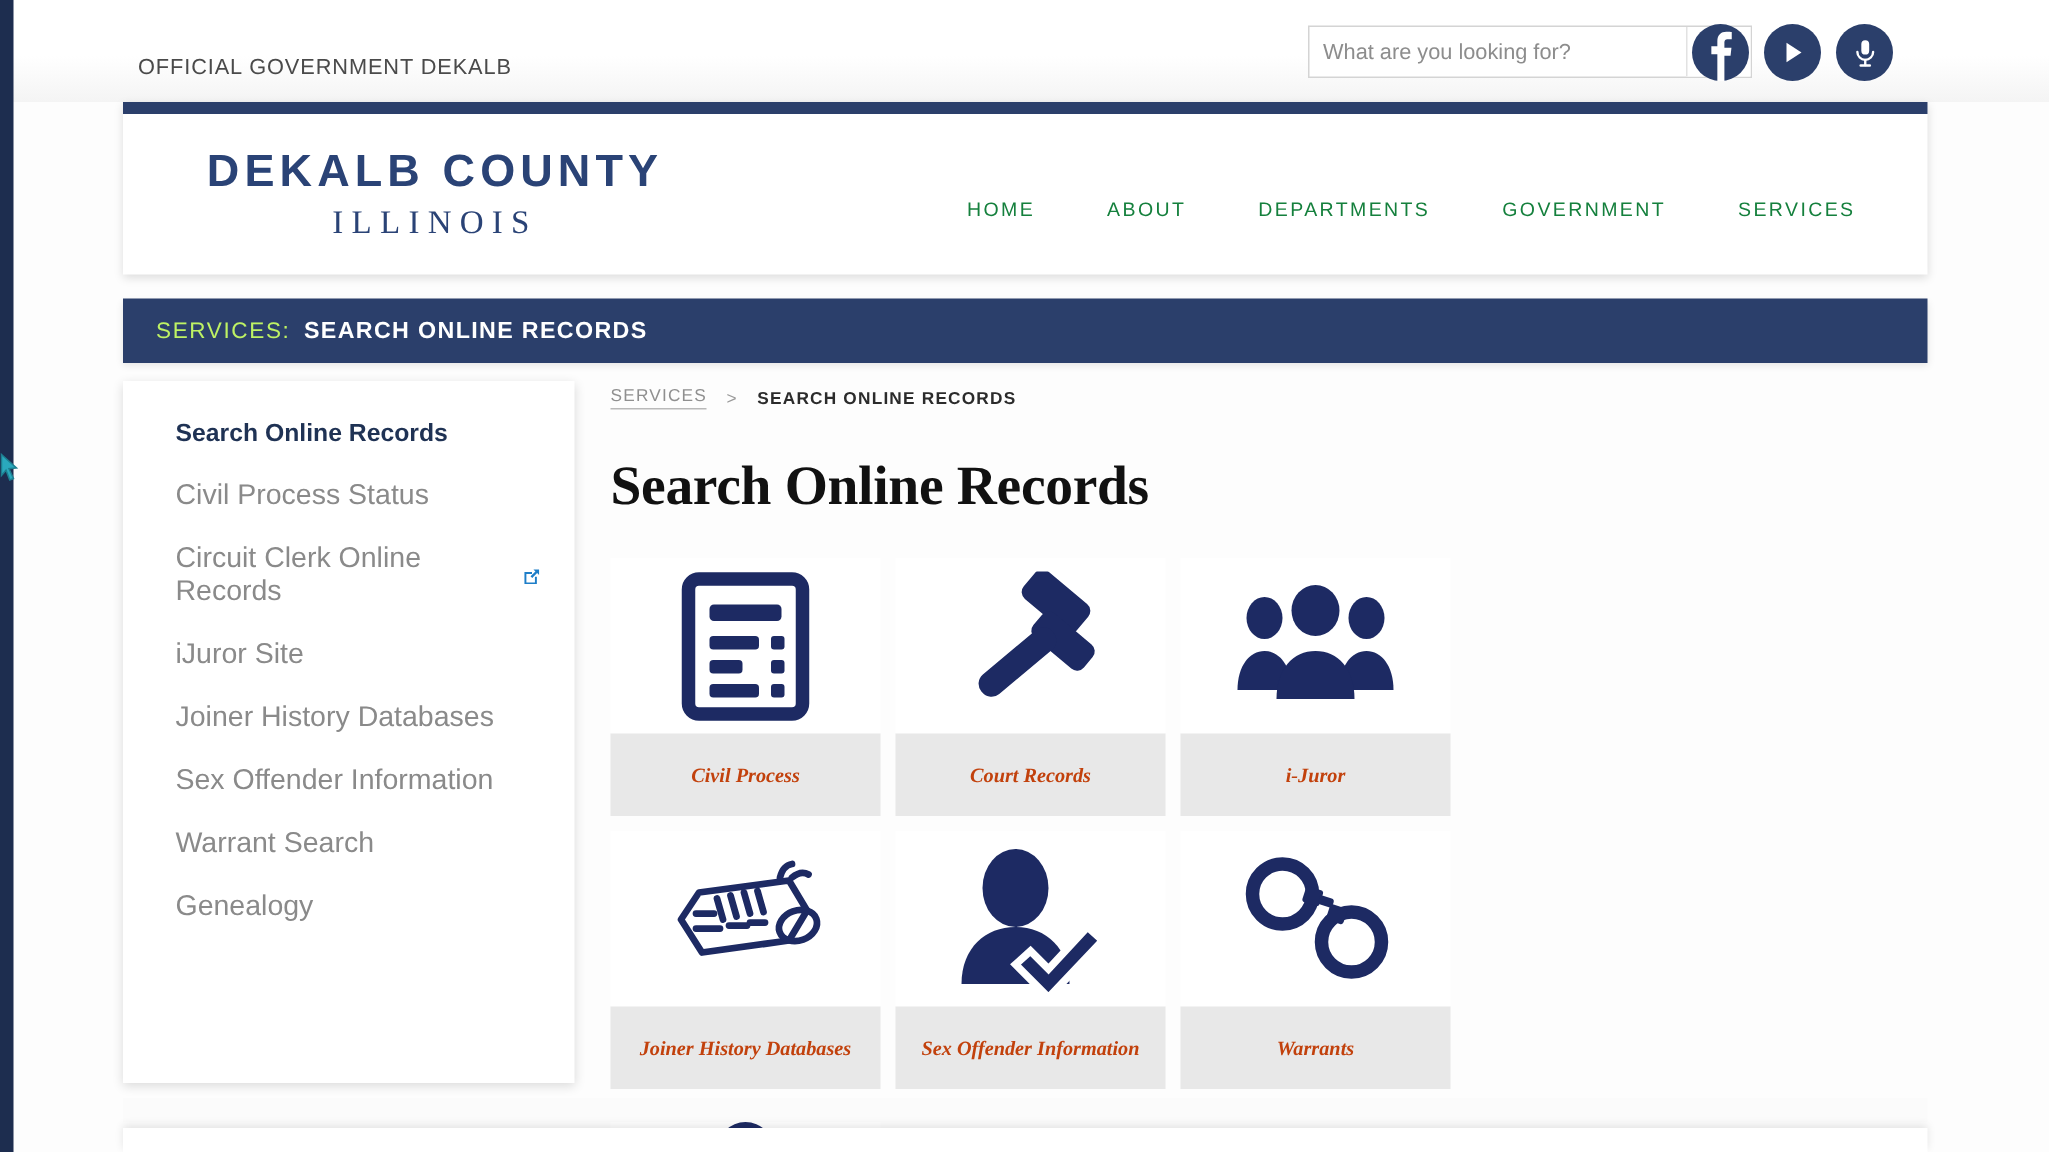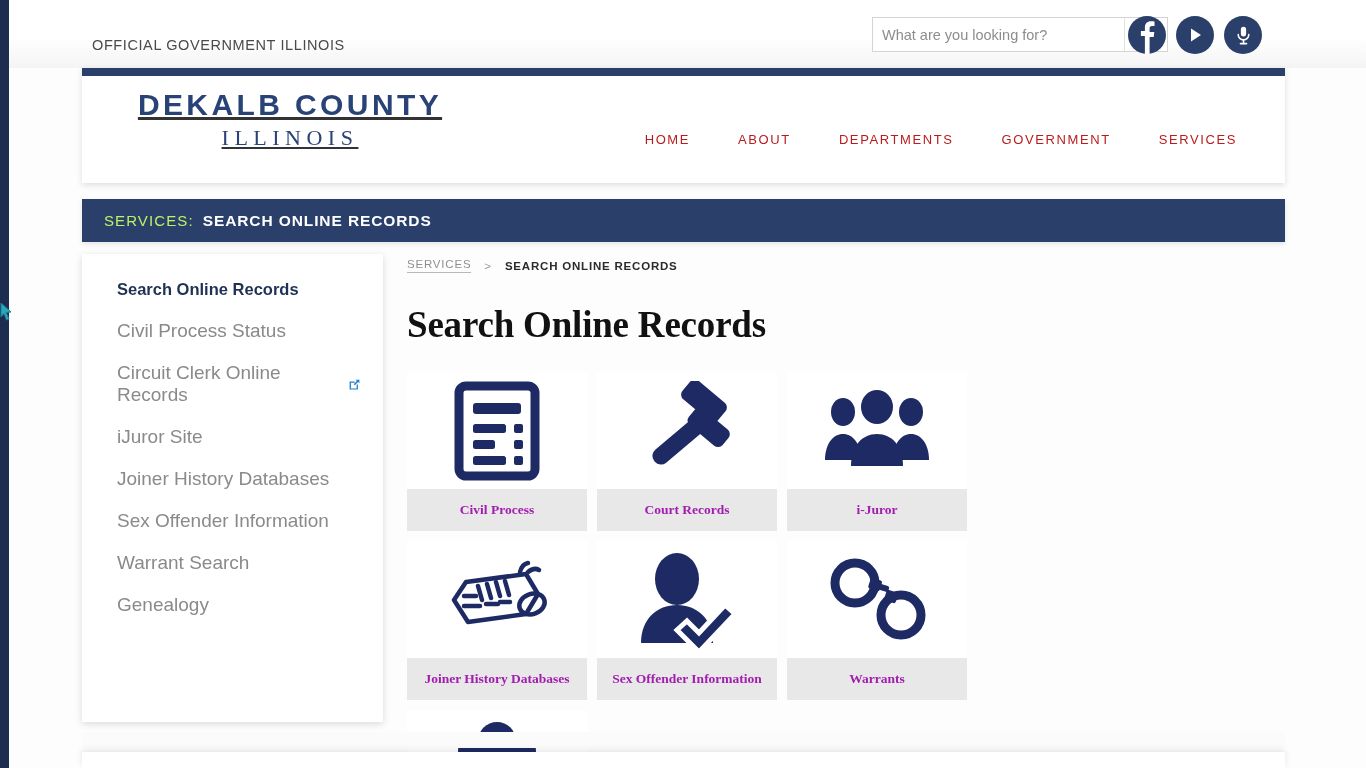--- a/index.html
+++ b/index.html
@@ -108,24 +108,23 @@
   .header-card {
     position: absolute;
     left: 82px; top: 68px;
     width: 1203px; height: 115px;
     background: #ffffff;
     border-top: 8px solid #2b3f6b;
     box-shadow: 0 2px 6px rgba(0,0,0,0.13);
   }
   .logo {
     position: absolute;
-    left: 18px; top: 13px;
+    left: 18px; top: 23px;
     width: 380px;
     text-align: center;
-    text-decoration: underline;
   }
   .logo-main {
     font-size: 30px;
     font-weight: bold;
     letter-spacing: 3.4px;
     color: #2a4376;
     font-family: "Liberation Sans", sans-serif;
     line-height: 1.05;
   }
   .logo-sub {
@@ -138,21 +137,21 @@
 
   .mainnav {
     position: absolute;
     right: 24px; top: 50px;
     display: flex;
     gap: 0px;
   }
   .mainnav a {
     font-size: 13px;
     letter-spacing: 1.6px;
-    color: #b91c1c;
+    color: #15803d;
     text-decoration: none;
     padding: 6px 24px;
     font-family: "Liberation Sans", sans-serif;
     white-space: nowrap;
   }
 
   
   .section-banner {
     position: absolute;
     left: 82px; top: 199px;
@@ -255,31 +254,32 @@
     display: block;
   }
   .card-icon {
     height: 117px;
     background: #ffffff;
     display: flex;
     align-items: center;
     justify-content: center;
   }
   .card-label {
-    height: 42px;
+    height: 55px;
     background: #e8e8e8;
     display: flex;
     align-items: center;
     justify-content: center;
     font-size: 13.5px;
     font-weight: bold;
-    color: #a21caf;
+    color: #c2410c;
     font-family: "Liberation Serif", serif;
     text-align: center;
     padding: 0 6px;
+    font-style: italic;
   }
 
   
   .footer-strip {
     position: absolute;
     left: 82px; top: 752px;
     width: 1203px; height: 16px;
     background: #ffffff;
     box-shadow: 0 -2px 6px rgba(0,0,0,0.10);
   }
@@ -289,21 +289,21 @@
     width: 1203px; height: 16px;
     background: #fbfbfb;
   }
 </style>
 </head>
 <body>
 
 <div class="page">
 
   <div class="utility-bar">
-    <div class="gov-label">OFFICIAL GOVERNMENT ILLINOIS</div>
+    <div class="gov-label">OFFICIAL GOVERNMENT DEKALB</div>
 
     <div class="search-wrap">
       <input class="search-input" type="text" placeholder="What are you looking for?" style="">
       <button class="search-btn">
         <svg width="19" height="19" viewBox="0 0 24 24">
           <circle cx="10.5" cy="10.5" r="6.6" fill="none" stroke="#2b3f6b" stroke-width="2.4"></circle>
           <line x1="15.4" y1="15.4" x2="21" y2="21" stroke="#2b3f6b" stroke-width="2.6" stroke-linecap="round"></line>
         </svg>
       </button>
     </div>

